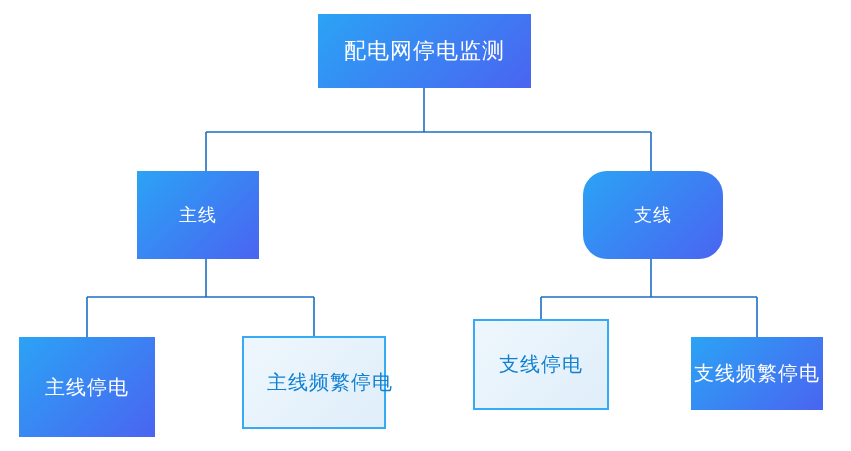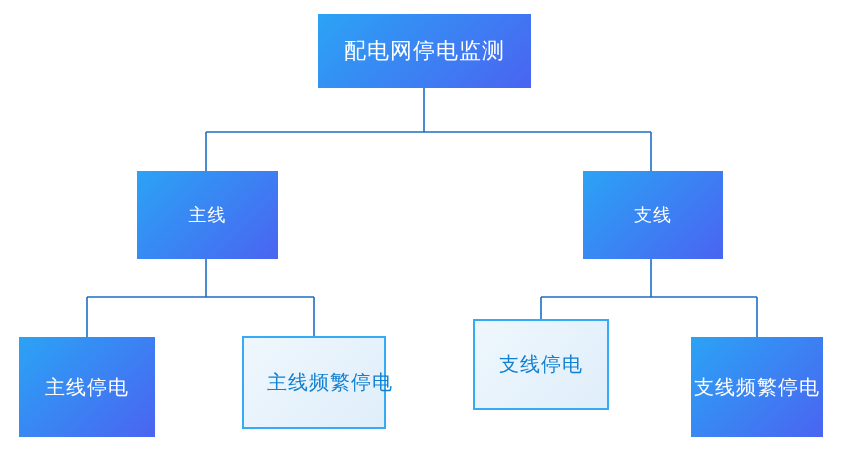--- a/index.html
+++ b/index.html
@@ -47,26 +47,26 @@
     background: linear-gradient(135deg, var(--node-gradient-start) 0%, var(--node-gradient-end) 100%);
     color: var(--node-text);
   }
   .node.outline {
     background: linear-gradient(135deg, var(--outline-bg-start) 0%, var(--outline-bg-end) 100%);
     border: 2px solid var(--outline-border);
     color: var(--outline-text);
   }
   .node .label { letter-spacing: 1px; white-space: nowrap; }
   .node.root { left: 318px; top: 14px; width: 213px; height: 74px; font-size: 22px; }
-  .node.main-line { left: 137px; top: 171px; width: 141px; height: 88px; font-size: 18px; }
-  .node.branch-line { left: 583px; top: 171px; width: 140px; height: 88px; font-size: 18px; }
+  .node.main-line { left: 137px; top: 171px; width: 122px; height: 88px; font-size: 18px; }
+  .node.branch-line { left: 583px; top: 171px; width: 140px; height: 88px; font-size: 18px; border-radius: 24px; }
   .node.main-outage { left: 19px; top: 337px; width: 136px; height: 100px; font-size: 20px; }
   .node.main-frequent { left: 242px; top: 336px; width: 144px; height: 93px; font-size: 20px; padding-left: 32px; }
   .node.branch-outage { left: 473px; top: 319px; width: 136px; height: 91px; font-size: 20px; }
-  .node.branch-frequent { left: 691px; top: 337px; width: 132px; height: 100px; font-size: 20px; }
+  .node.branch-frequent { left: 691px; top: 337px; width: 132px; height: 73px; font-size: 20px; }
 </style>
 </head>
 <body>
 
 <div class="canvas">
 
   <svg class="connectors" viewBox="0 0 851 451" xmlns="http://www.w3.org/2000/svg">
     <path d="M424 88 L424 132 M206 132 L651 132 M206 132 L206 171 M651 132 L651 171"></path>
     <path d="M206 259 L206 297 M87 297 L314 297 M87 297 L87 337 M314 297 L314 336"></path>
     <path d="M651 259 L651 297 M541 297 L757 297 M541 297 L541 337 M757 297 L757 337"></path>

